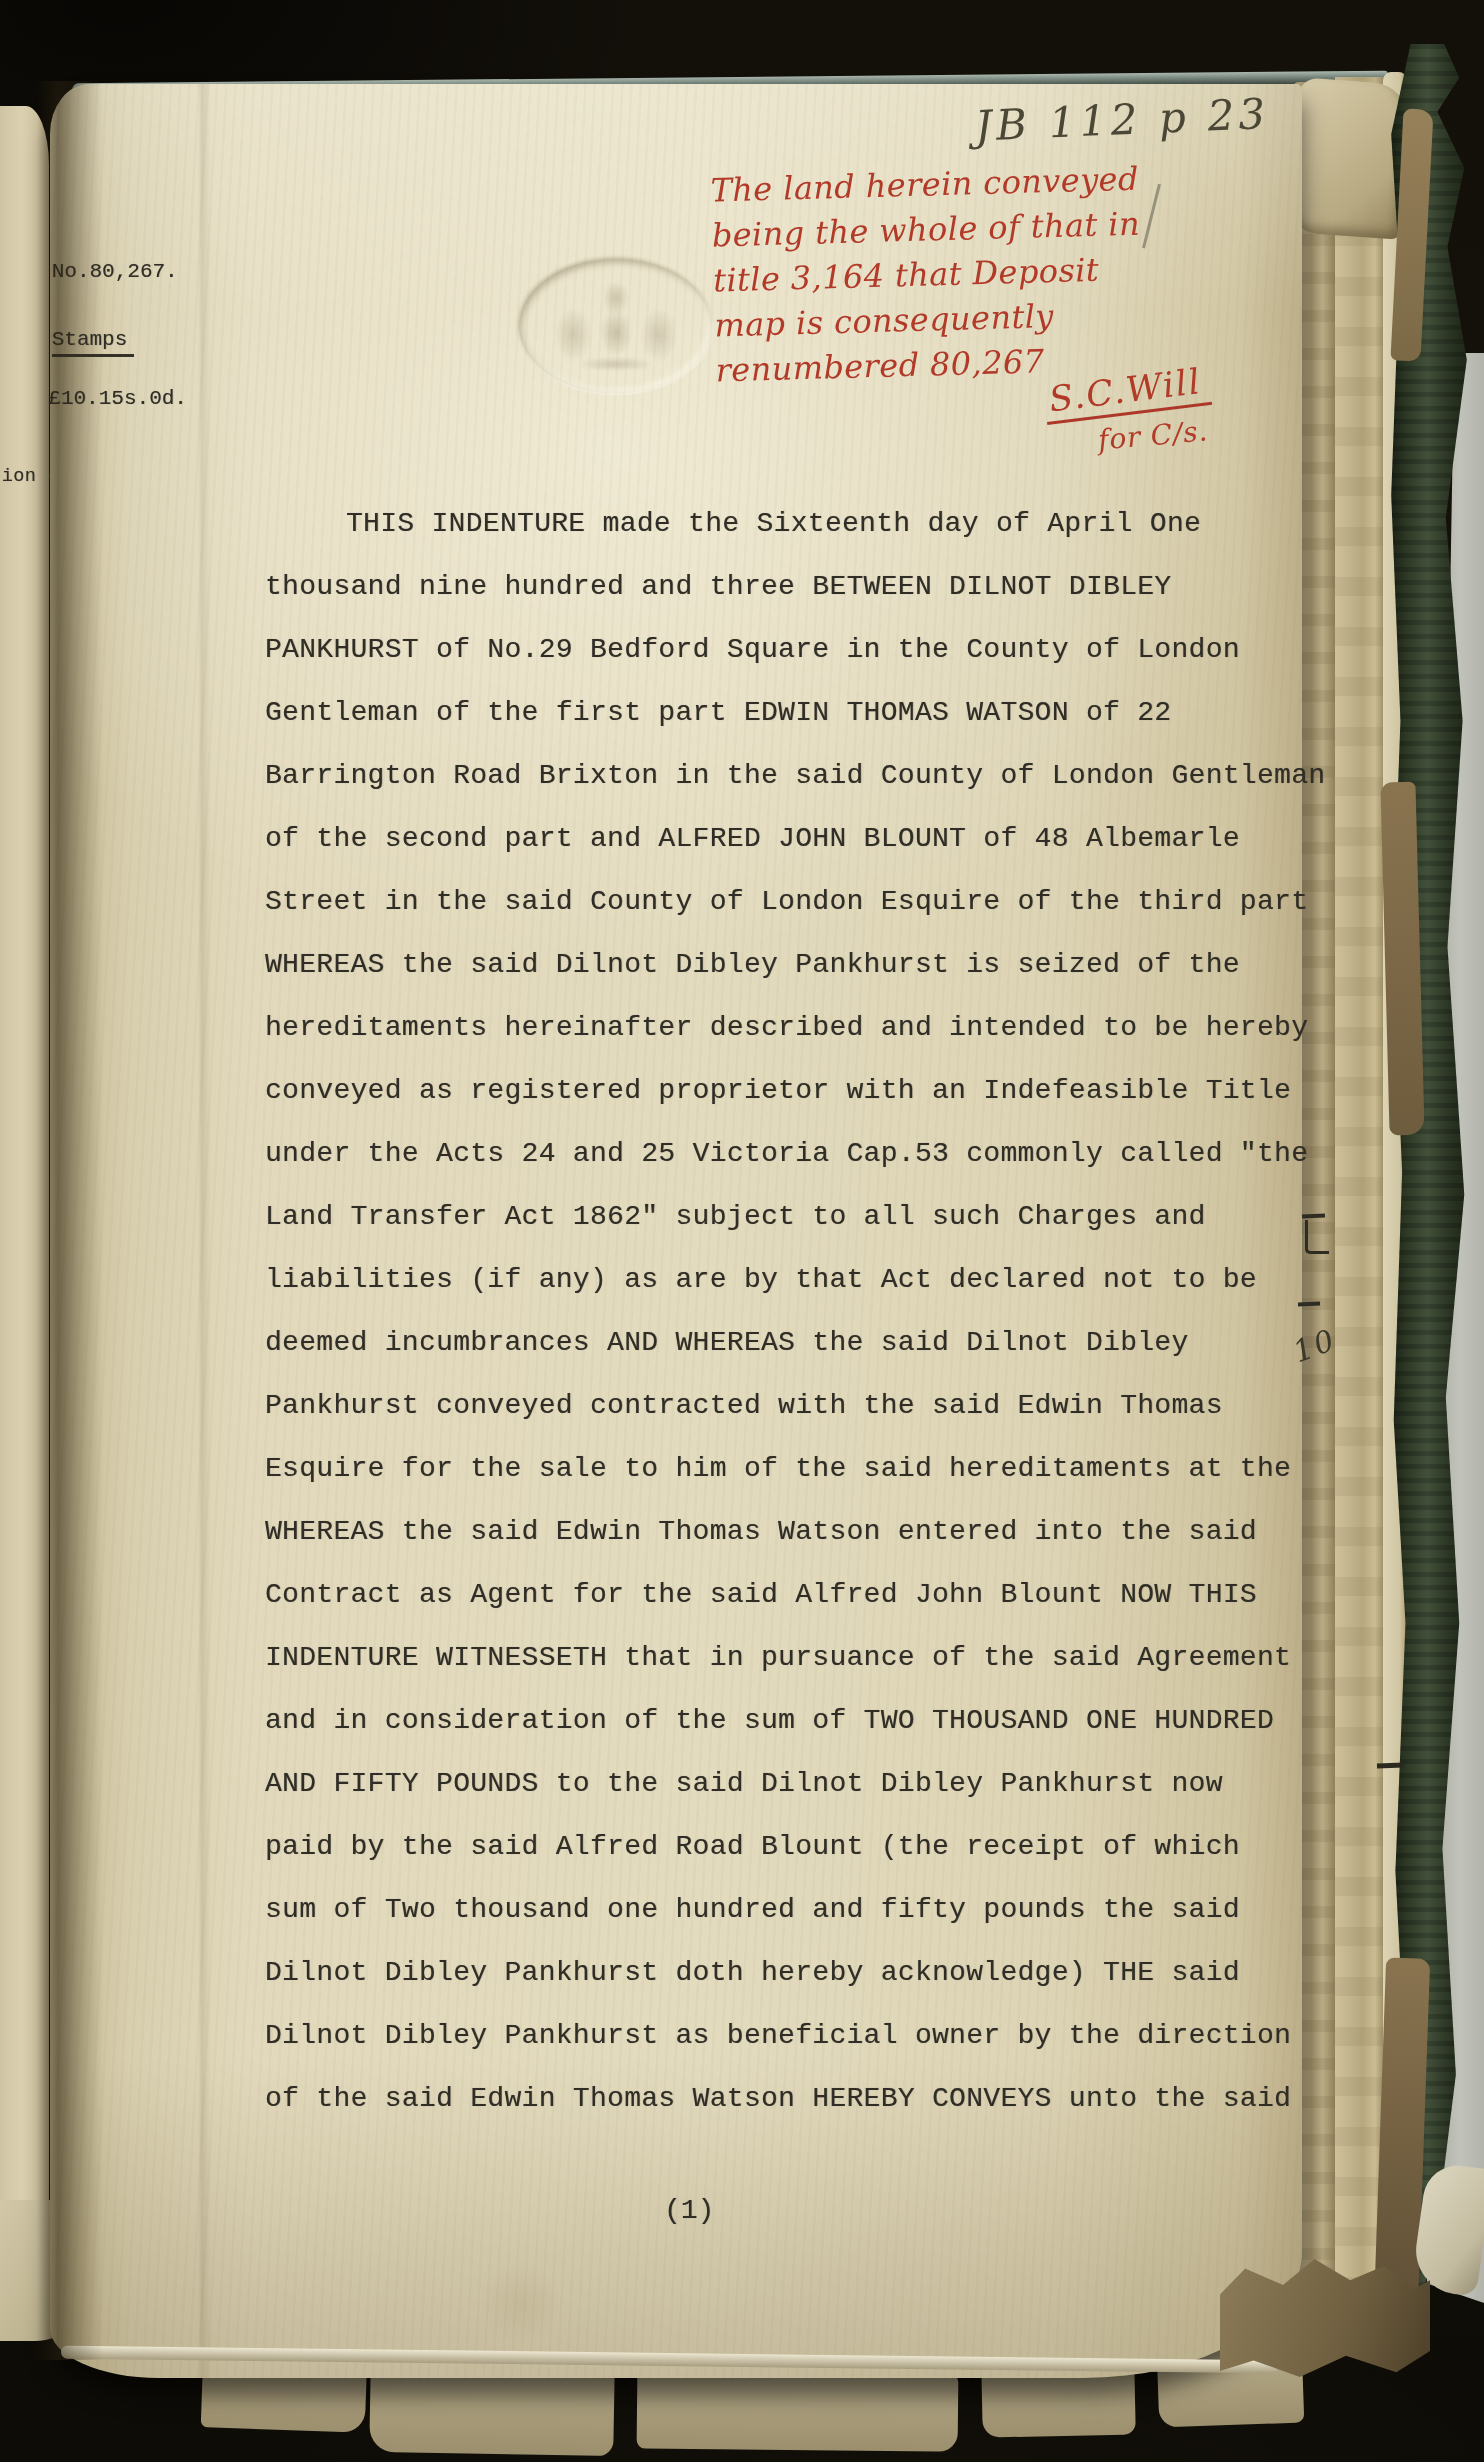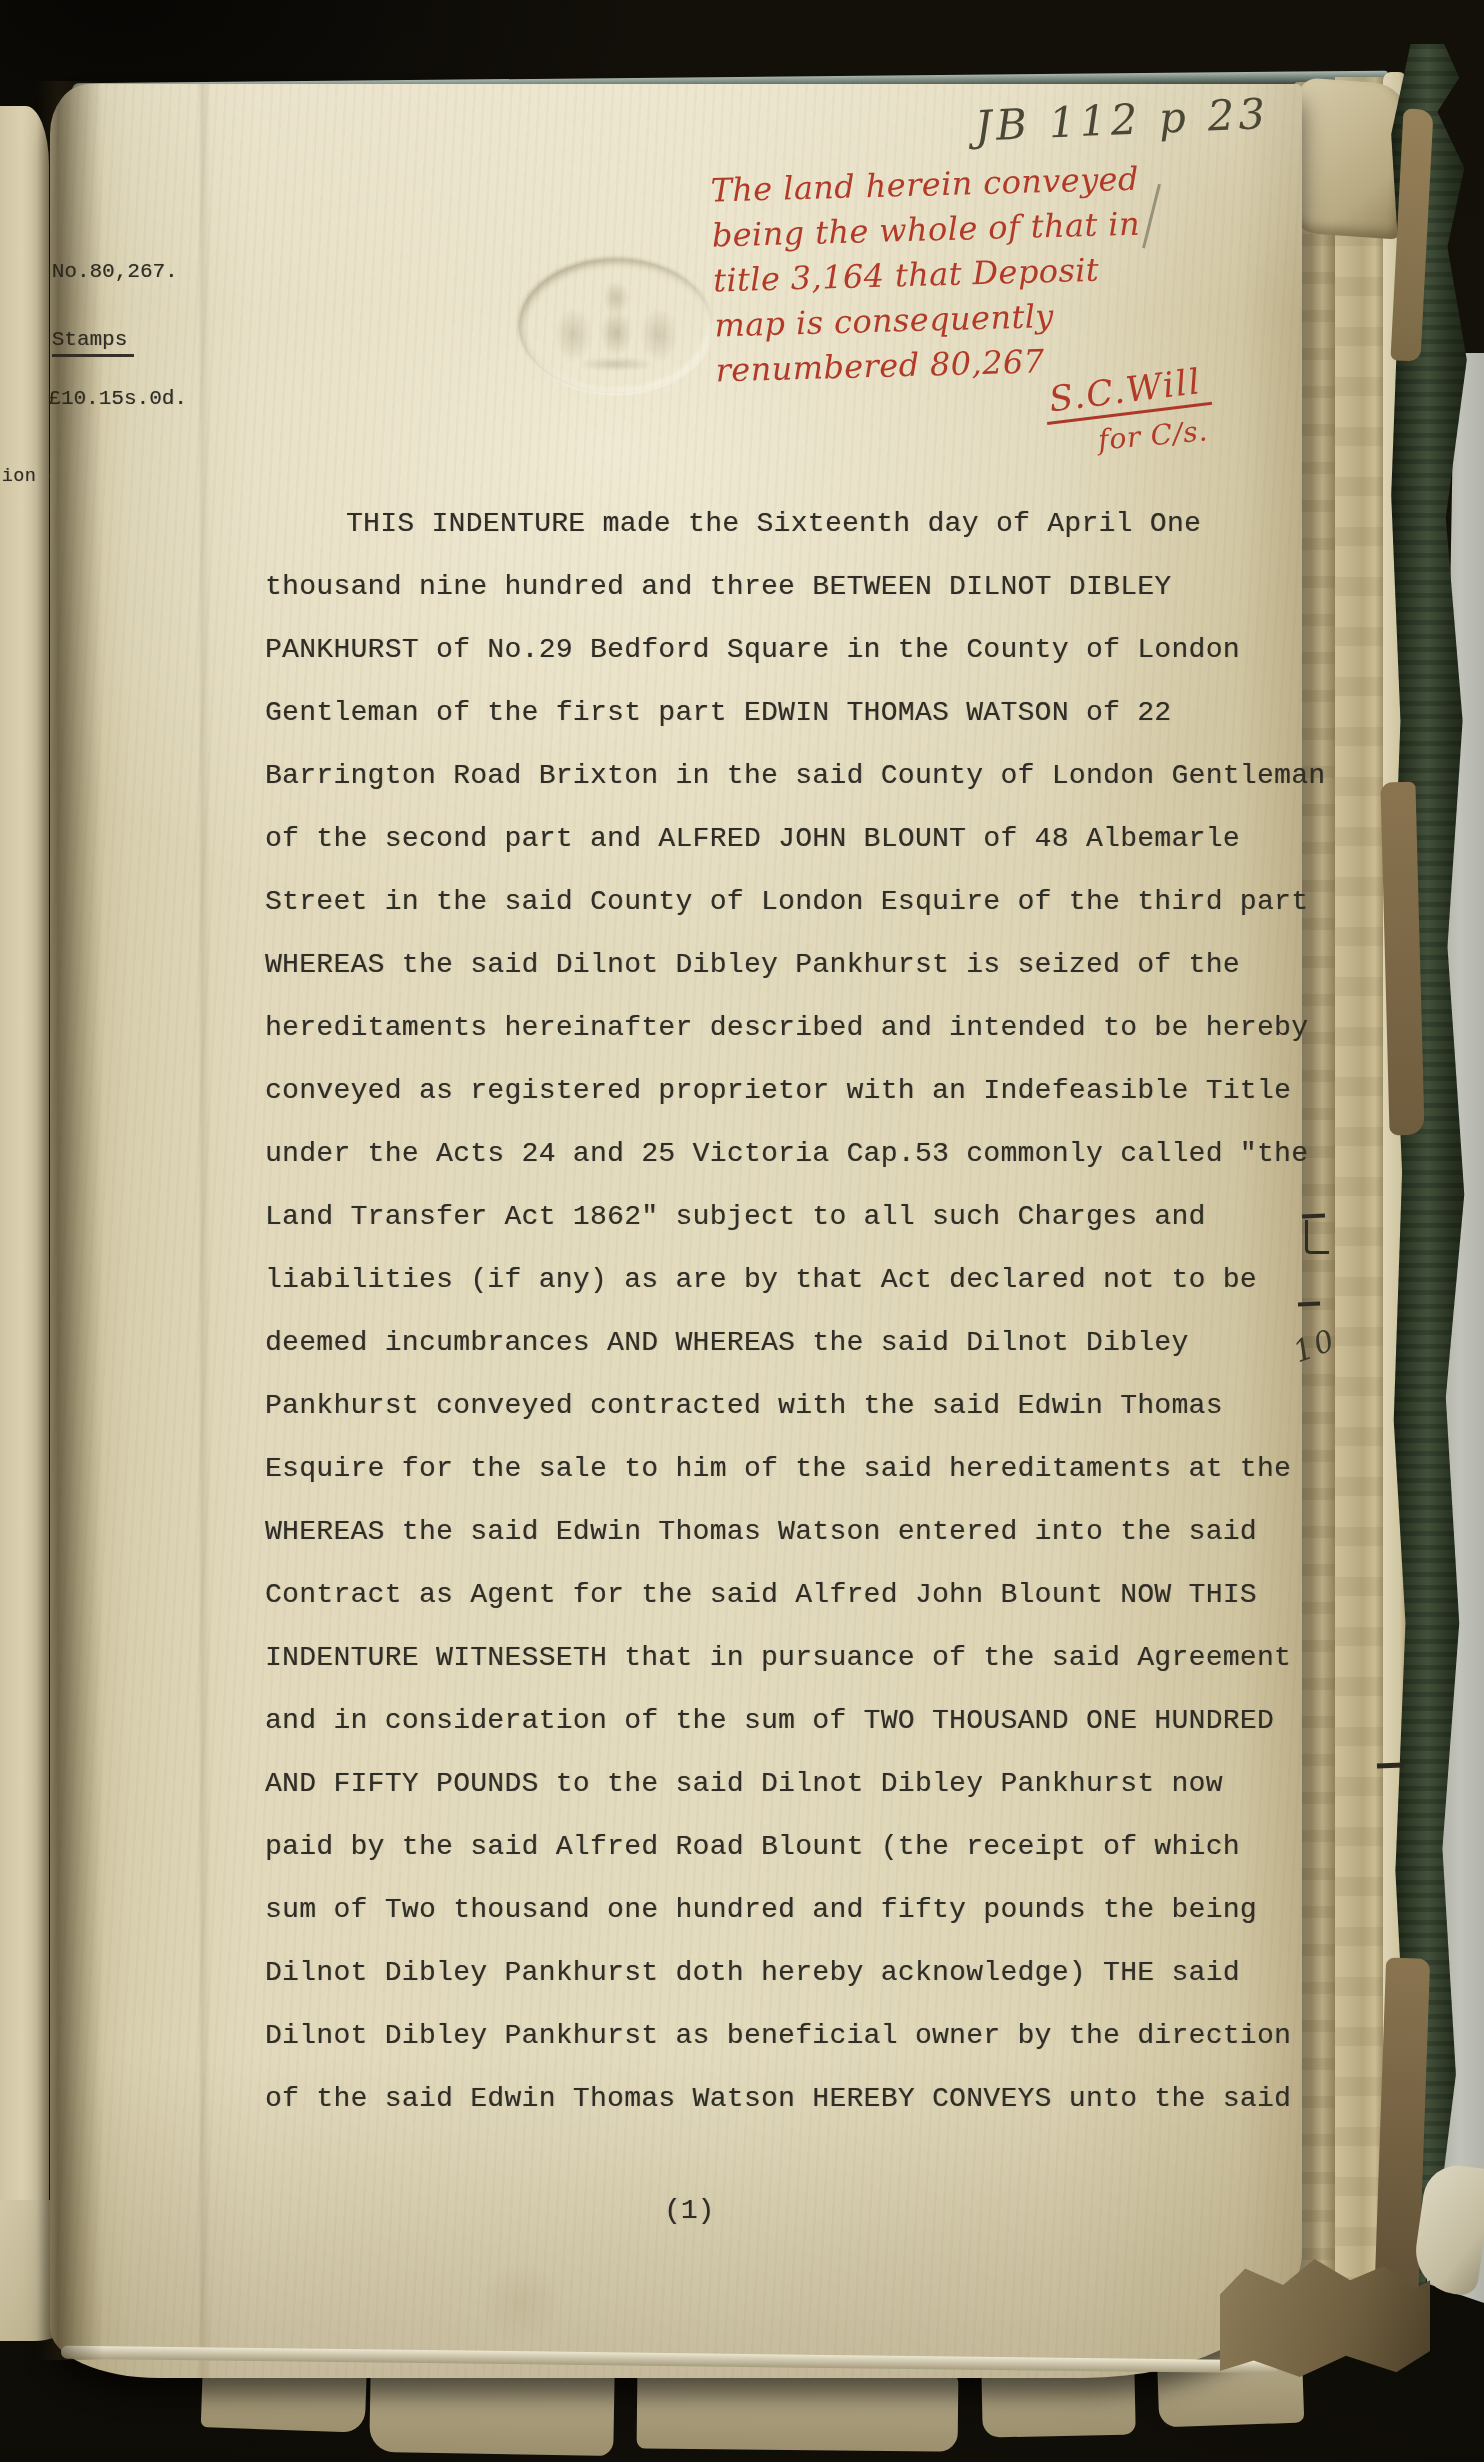--- a/index.html
+++ b/index.html
@@ -263,21 +263,21 @@
       <div>liabilities (if any) as are by that Act declared not to be</div>
       <div>deemed incumbrances AND WHEREAS the said Dilnot Dibley</div>
       <div>Pankhurst conveyed contracted with the said Edwin Thomas</div>
       <div>Esquire for the sale to him of the said hereditaments at the</div>
       <div>WHEREAS the said Edwin Thomas Watson entered into the said</div>
       <div>Contract as Agent for the said Alfred John Blount NOW THIS</div>
       <div>INDENTURE WITNESSETH that in pursuance of the said Agreement</div>
       <div>and in consideration of the sum of TWO THOUSAND ONE HUNDRED</div>
       <div>AND FIFTY POUNDS to the said Dilnot Dibley Pankhurst now</div>
       <div>paid by the said Alfred Road Blount (the receipt of which</div>
-      <div>sum of Two thousand one hundred and fifty pounds the being</div>
+      <div>sum of Two thousand one hundred and fifty pounds the said</div>
       <div>Dilnot Dibley Pankhurst doth hereby acknowledge) THE said</div>
       <div>Dilnot Dibley Pankhurst as beneficial owner by the direction</div>
       <div>of the said Edwin Thomas Watson HEREBY CONVEYS unto the said</div>
     </div>
 
   <div class="abs page-number type">(1)</div>
 
   <div class="abs mark mark-dash1"></div>
   <div class="abs mark-bracket"></div>
   <div class="abs mark mark-dash2"></div>

